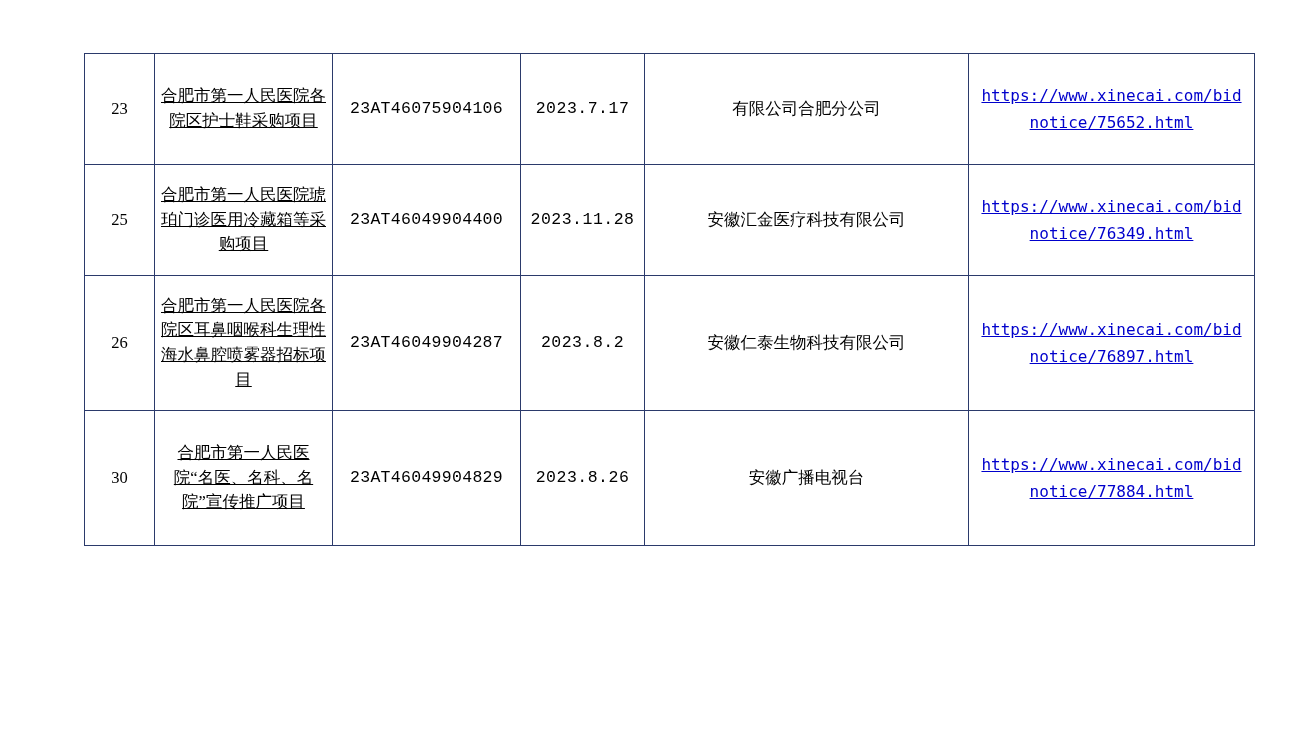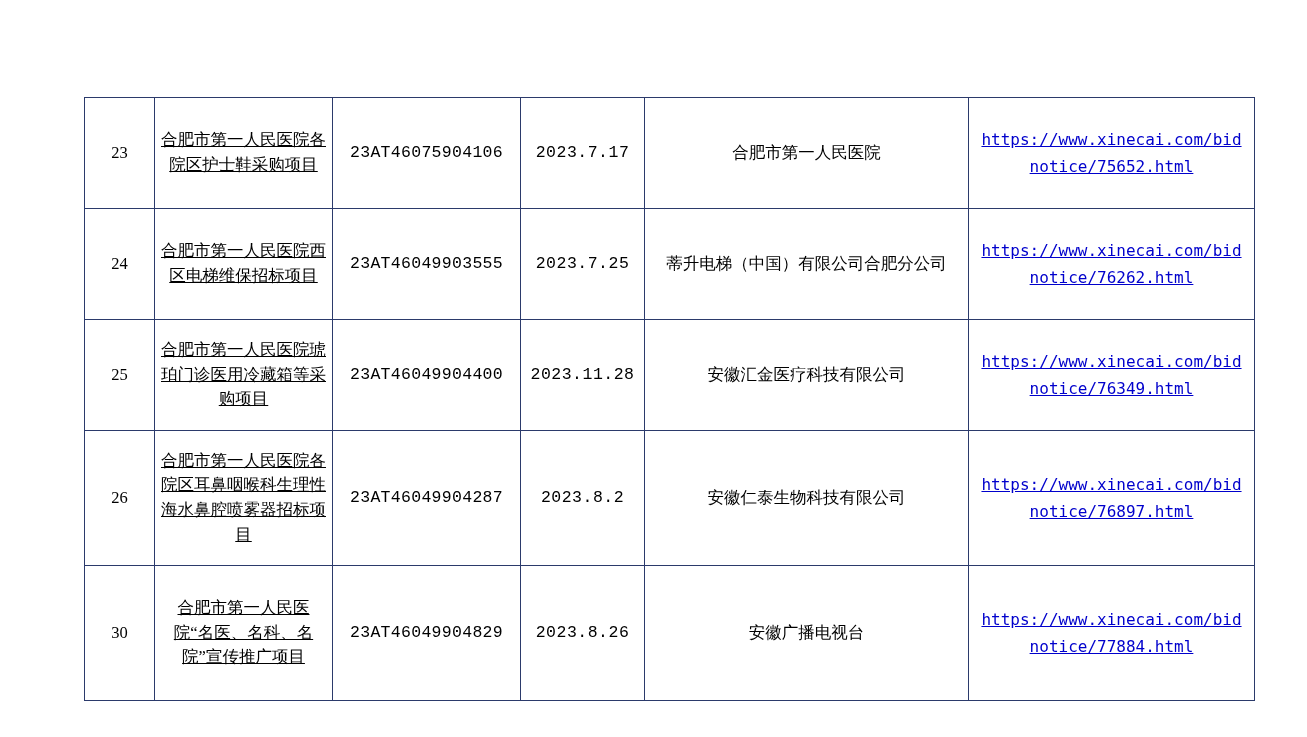--- a/index.html
+++ b/index.html
@@ -23,21 +23,20 @@
   .table-wrap {
     position: absolute;
     left: 84px;
     top: 53px;
     width: 1170px;
   }
   table.doc-table {
     border-collapse: collapse;
     width: 1170px;
     table-layout: fixed;
-    margin-top: 44px;
   }
   table.doc-table td {
     border: 1px solid #2b3a6b;
     vertical-align: middle;
     padding: 6px 6px;
     font-size: 16.5px;
     line-height: 1.5;
     text-align: center;
   }
   col.c-index { width: 70px; }
@@ -105,33 +104,23 @@
         <col class="c-date">
         <col class="c-org">
         <col class="c-link">
       </colgroup>
       <tbody>
         <tr class="r23">
           <td class="cell-index">23</td>
           <td class="cell-title">合肥市第一人民医院各院区护士鞋采购项目</td>
           <td class="cell-code">23AT46075904106</td>
           <td class="cell-date">2023.7.17</td>
-          <td class="cell-org">合肥市第一人民医院</td>
+          <td class="cell-org">有限公司合肥分公司</td>
           <td class="cell-link">
             <a class="url-link" href="#">https://www.xinecai.com/bidnotice/75652.html</a>
-          </td>
-        </tr>
-        <tr class="r24">
-          <td class="cell-index">24</td>
-          <td class="cell-title">合肥市第一人民医院西区电梯维保招标项目</td>
-          <td class="cell-code">23AT46049903555</td>
-          <td class="cell-date">2023.7.25</td>
-          <td class="cell-org">蒂升电梯（中国）有限公司合肥分公司</td>
-          <td class="cell-link">
-            <a class="url-link" href="#">https://www.xinecai.com/bidnotice/76262.html</a>
           </td>
         </tr>
         <tr class="r25">
           <td class="cell-index">25</td>
           <td class="cell-title">合肥市第一人民医院琥珀门诊医用冷藏箱等采购项目</td>
           <td class="cell-code">23AT46049904400</td>
           <td class="cell-date">2023.11.28</td>
           <td class="cell-org">安徽汇金医疗科技有限公司</td>
           <td class="cell-link">
             <a class="url-link" href="#">https://www.xinecai.com/bidnotice/76349.html</a>

